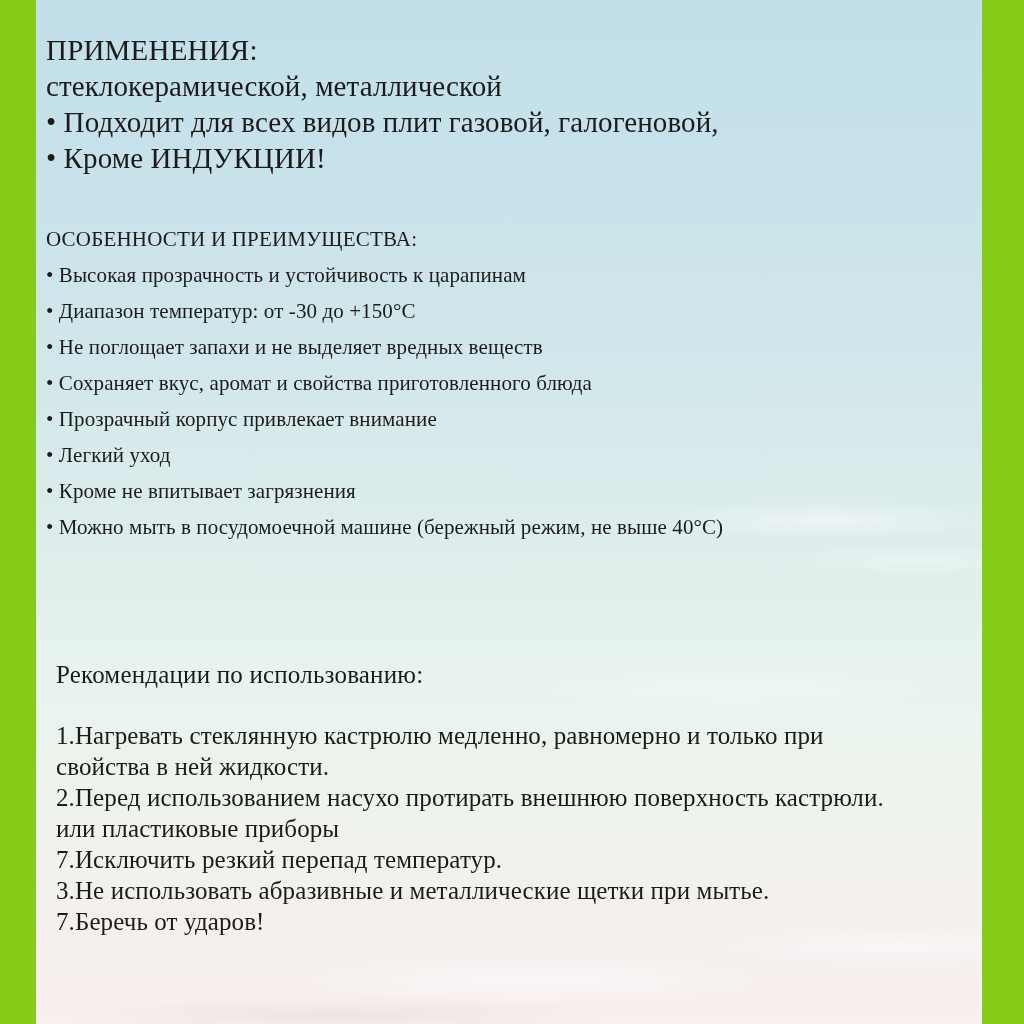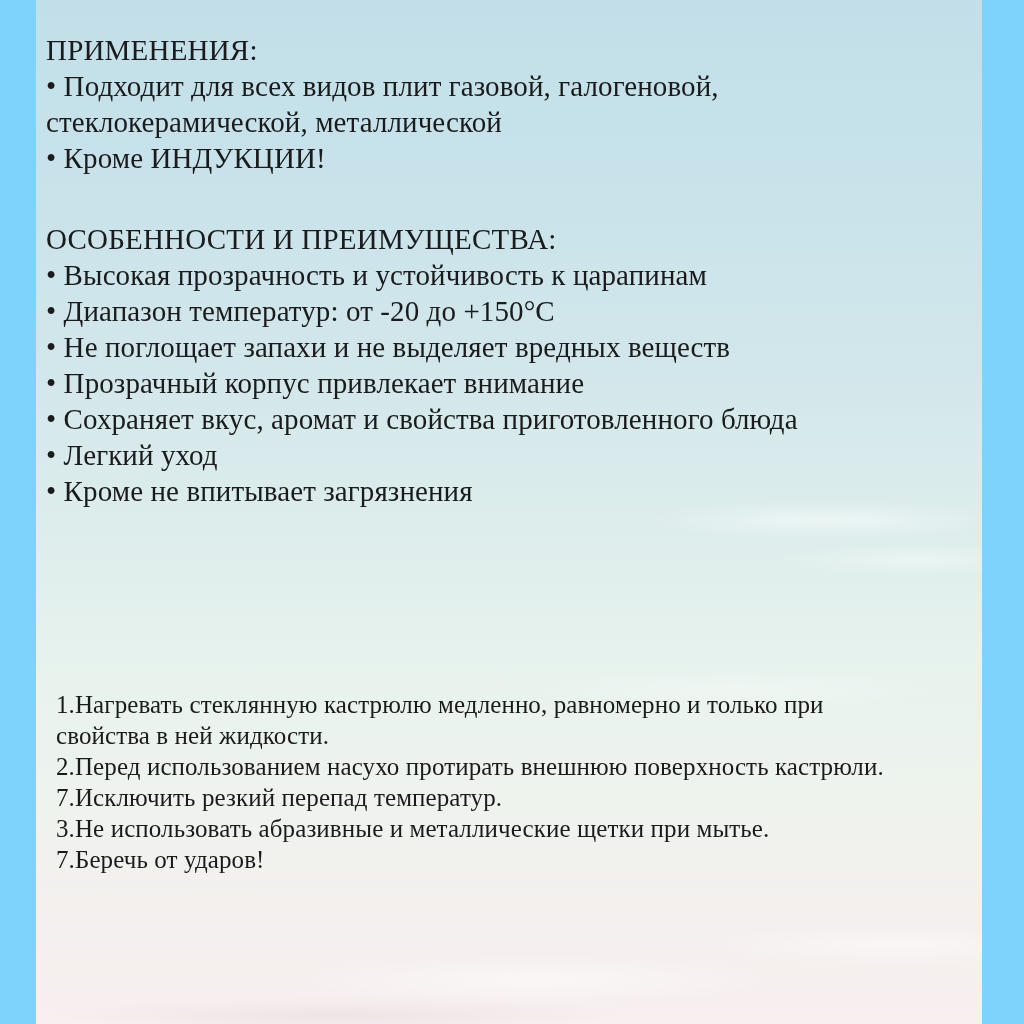--- a/index.html
+++ b/index.html
@@ -9,21 +9,21 @@
     height: 1024px;
     background: #ffffff;
     overflow: hidden;
     font-family: "Liberation Serif", "DejaVu Serif", serif;
     color: #1b1b1b;
   }
   .page {
     position: relative;
     width: 1024px;
     height: 1024px;
-    background: #7dd3fc;
+    background: #84cc16;
   }
   .panel {
     position: absolute;
     left: 36px;
     top: 0;
     width: 946px;
     height: 1024px;
     background: linear-gradient(180deg,
       #c2dfe9 0%,
       #c7e2ea 16%,
@@ -52,21 +52,21 @@
   }
   .sec-applications {
     left: 46px;
     top: 32px;
     font-size: 29px;
     line-height: 36px;
   }
   .sec-features {
     left: 46px;
     top: 221px;
-    font-size: 29px;
+    font-size: 21px;
     line-height: 36px;
   }
   .sec-recommendations {
     left: 56px;
     top: 659px;
     font-size: 25px;
     line-height: 31px;
   }
   .heading { letter-spacing: 0.2px; }
   .line { letter-spacing: 0.1px; }
@@ -75,38 +75,41 @@
 </head>
 <body>
 
 <div class="page">
   <div class="panel">
     <div class="clouds"></div>
   </div>
 
   <div class="sec sec-applications">
     <div class="heading">ПРИМЕНЕНИЯ:</div>
+    <div class="line">стеклокерамической, металлической</div>
     <div class="line">• Подходит для всех видов плит газовой, галогеновой,</div>
-    <div class="line">стеклокерамической, металлической</div>
     <div class="line">• Кроме ИНДУКЦИИ!</div>
   </div>
 
   <div class="sec sec-features">
     <div class="heading">ОСОБЕННОСТИ И ПРЕИМУЩЕСТВА:</div>
     <div class="line">• Высокая прозрачность и устойчивость к царапинам</div>
-    <div class="line">• Диапазон температур: от -20 до +150°С</div>
+    <div class="line">• Диапазон температур: от -30 до +150°С</div>
     <div class="line">• Не поглощает запахи и не выделяет вредных веществ</div>
+    <div class="line">• Сохраняет вкус, аромат и свойства приготовленного блюда</div>
     <div class="line">• Прозрачный корпус привлекает внимание</div>
-    <div class="line">• Сохраняет вкус, аромат и свойства приготовленного блюда</div>
     <div class="line">• Легкий уход</div>
     <div class="line">• Кроме не впитывает загрязнения</div>
+    <div class="line">• Можно мыть в посудомоечной машине (бережный режим, не выше 40°С)</div>
   </div>
 
   <div class="sec sec-recommendations">
+    <div class="heading">Рекомендации по использованию:</div>
     <div class="gap"></div>
     <div class="line">1.Нагревать стеклянную кастрюлю медленно, равномерно и только при</div>
     <div class="line">свойства в ней жидкости.</div>
     <div class="line">2.Перед использованием насухо протирать внешнюю поверхность кастрюли.</div>
+    <div class="line">или пластиковые приборы</div>
     <div class="line">7.Исключить резкий перепад температур.</div>
     <div class="line">3.Не использовать абразивные и металлические щетки при мытье.</div>
     <div class="line">7.Беречь от ударов!</div>
   </div>
 </div>
 
 </body></html>

